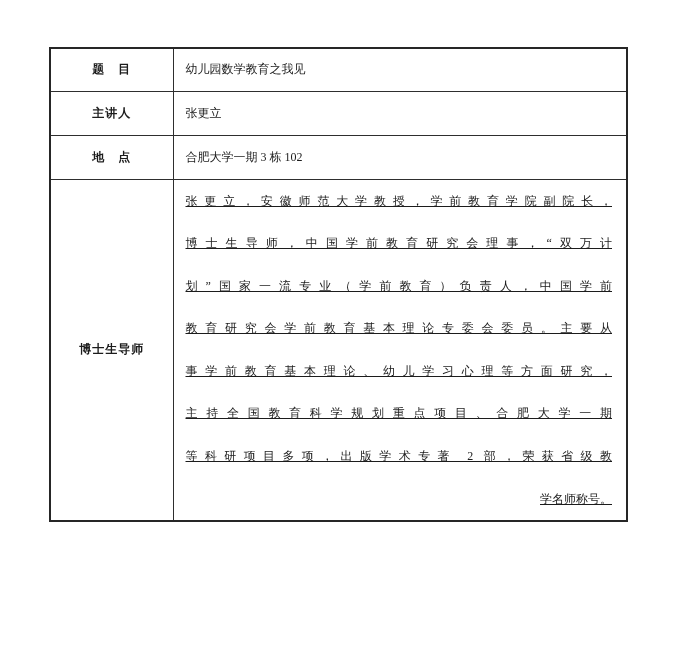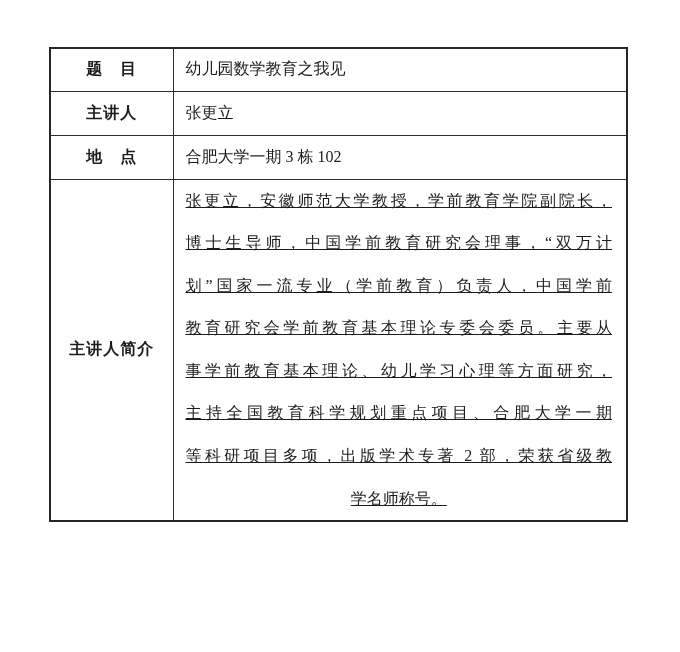--- a/index.html
+++ b/index.html
@@ -19,21 +19,21 @@
     position: absolute;
     left: 49px; top: 47px;
     width: 579px;
     border-collapse: collapse;
     table-layout: fixed;
     border: 2px solid #262626;
   }
   table.info-table td {
     border: 1px solid #2e2e2e;
     vertical-align: middle;
-    font-size: 16px;
+    font-size: 12px;
   }
   td.label-cell {
     width: 123px;
     text-align: center;
     font-weight: bold;
     letter-spacing: 1px;
   }
   td.value-cell {
     padding: 0 14px 0 12px;
   }
@@ -42,21 +42,21 @@
   tr.row-bio { height: 341px; }
   tr.row-end { height: 41px; }
   .bio-line {
     line-height: 42.6px;
     text-align: justify;
     text-align-last: justify;
     white-space: nowrap;
     text-decoration: underline;
   }
   .bio-line.last {
-    text-align: center;
+    text-align: right;
     text-align-last: auto;
   }
 </style>
 </head>
 <body>
 
 <div class="page">
   <table class="info-table">
     <tbody>
         <tr class="row-sm">
@@ -65,21 +65,21 @@
     </tr>
     <tr class="row-sm2">
       <td class="label-cell">主讲人</td>
       <td class="value-cell">张更立</td>
     </tr>
     <tr class="row-sm2">
       <td class="label-cell">地　点</td>
       <td class="value-cell">合肥大学一期 3 栋 102</td>
     </tr>
     <tr class="row-bio">
-      <td class="label-cell">主讲人简介</td>
+      <td class="label-cell">博士生导师</td>
       <td class="value-cell">
         <div class="bio-line">张更立，安徽师范大学教授，学前教育学院副院长，</div>
         <div class="bio-line">博士生导师，中国学前教育研究会理事，“双万计</div>
         <div class="bio-line">划”国家一流专业（学前教育）负责人，中国学前</div>
         <div class="bio-line">教育研究会学前教育基本理论专委会委员。主要从</div>
         <div class="bio-line">事学前教育基本理论、幼儿学习心理等方面研究，</div>
         <div class="bio-line">主持全国教育科学规划重点项目、合肥大学一期</div>
         <div class="bio-line">等科研项目多项，出版学术专著 2 部，荣获省级教</div>
         <div class="bio-line last">学名师称号。</div>
       </td>

